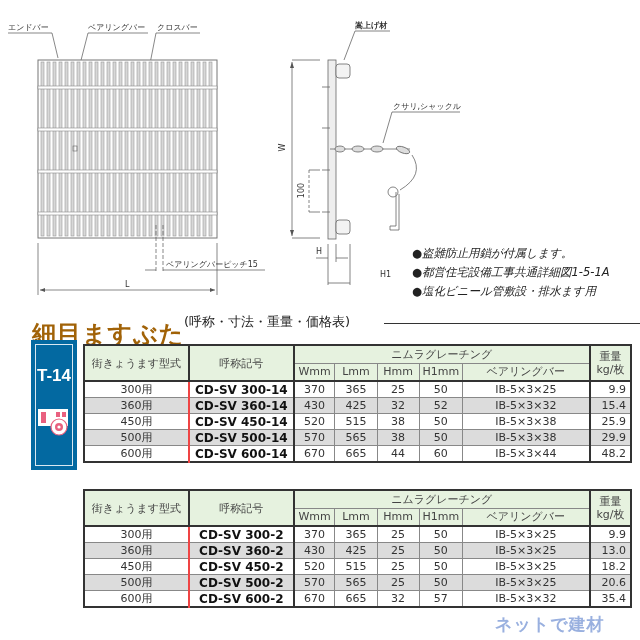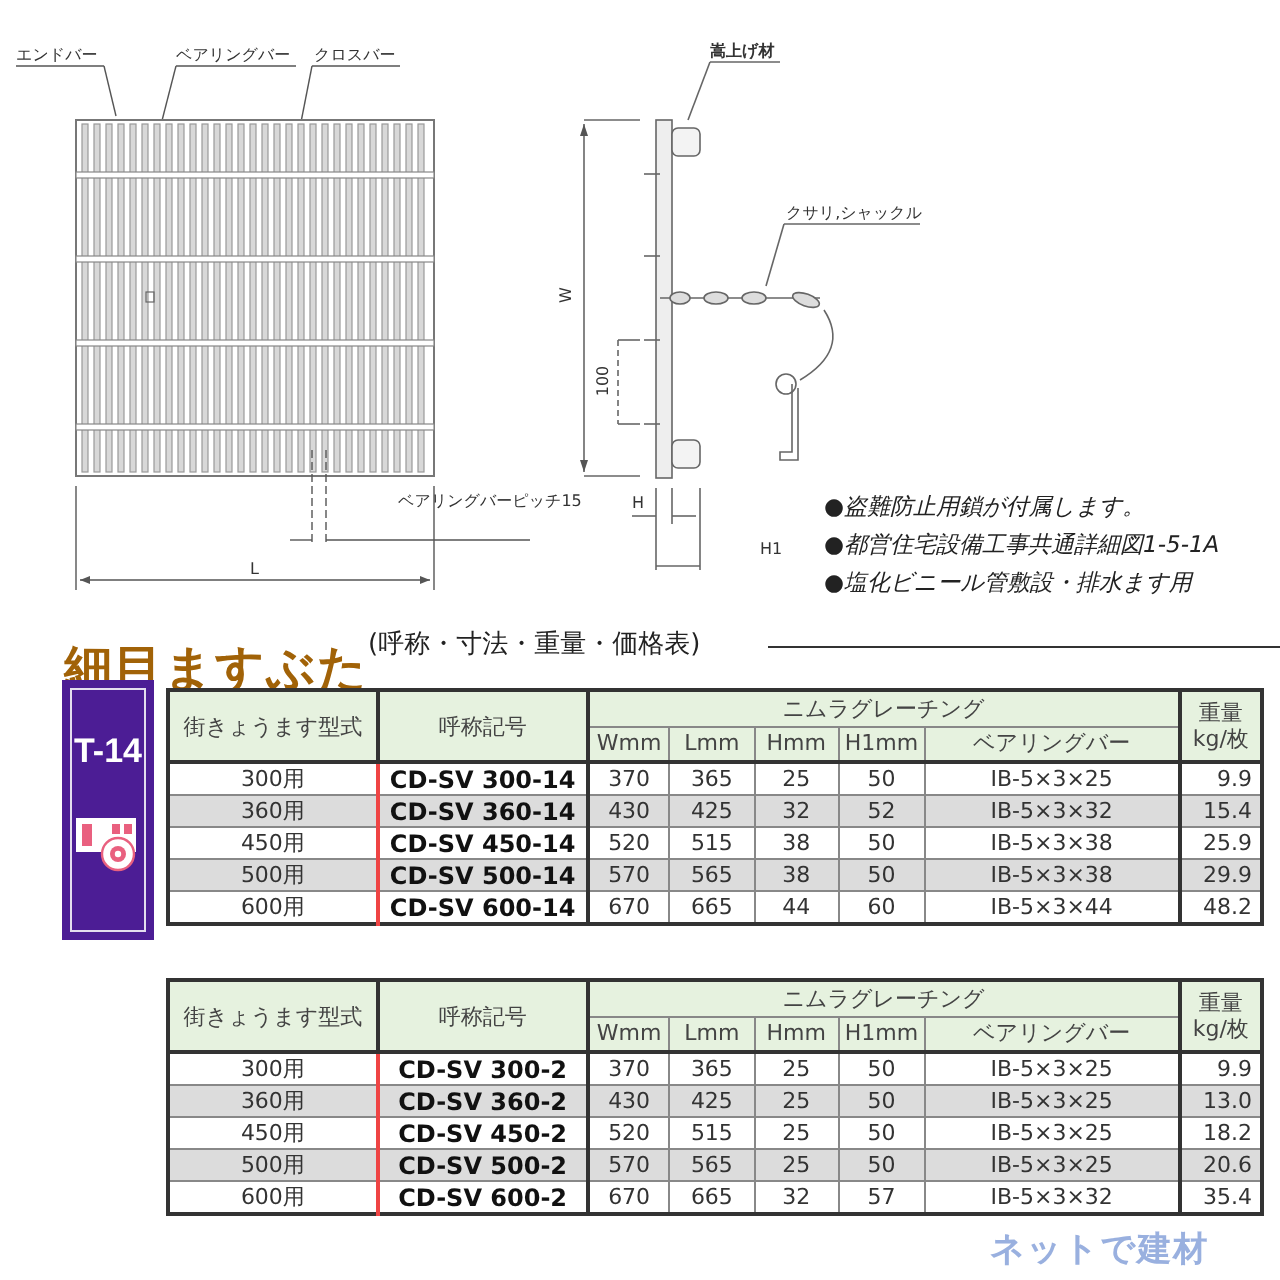--- a/index.html
+++ b/index.html
@@ -145,42 +145,42 @@
     </g>
     <polygon points="292,62 290,68 294,68" fill="#555"></polygon>
     <polygon points="292,236 290,230 294,230" fill="#555"></polygon>
   </svg>
 
   <span class="lbl" style="left:8px;top:22px;">エンドバー</span>
   <span class="lbl" style="left:88px;top:22px;">ベアリングバー</span>
   <span class="lbl" style="left:157px;top:22px;">クロスバー</span>
   <span class="lbl" style="left:355px;top:20px;font-weight:bold;">嵩上げ材</span>
   <span class="lbl" style="left:393px;top:101px;">クサリ,シャックル</span>
-  <span class="lbl" style="left:166px;top:245px;margin-left:33px;">ベアリングバーピッチ15</span>
+  <span class="lbl" style="left:166px;top:259px;">ベアリングバーピッチ15</span>
   <span class="lbl" style="left:125px;top:280px;">L</span>
   <span class="lbl" style="left:279px;top:143px;transform:rotate(-90deg);">W</span>
   <span class="lbl" style="left:294px;top:186px;transform:rotate(-90deg);">100</span>
   <span class="lbl" style="left:316px;top:247px;">H</span>
   <span class="lbl" style="left:332px;top:270px;padding-left:48px;">H1</span>
 </div>
 
 <div class="notes">
   <div>●盗難防止用鎖が付属します。</div>
   <div>●都営住宅設備工事共通詳細図1-5-1A</div>
   <div>●塩化ビニール管敷設・排水ます用</div>
 </div>
 
 <div class="title-row">
   <span class="title-main">細目ますぶた</span>
   <span class="title-sub">(呼称・寸法・重量・価格表)</span>
   <span class="title-line"></span>
 </div>
 
 <div class="block" style="top:340px;height:132px;">
-  <div class="badge" style="background:#4c1d95;">
+  <div class="badge" style="background:#0369a1;">
     <div class="inner"></div>
     <div class="code">T-14</div>
     <svg width="34" height="30" viewBox="0 0 34 30">
       <rect x="1" y="3" width="30" height="17" fill="#fff"></rect>
       <rect x="4" y="6" width="5" height="11" fill="#e9607f"></rect>
       <rect x="19" y="6" width="4" height="5" fill="#e9607f"></rect>
       <rect x="25" y="6" width="4" height="5" fill="#e9607f"></rect>
       <circle cx="22" cy="21" r="8" fill="#fff" stroke="#e9607f" stroke-width="1.2"></circle>
       <circle cx="22" cy="21" r="4" fill="#e9607f"></circle>
       <circle cx="22" cy="21" r="1.6" fill="#fff"></circle>

